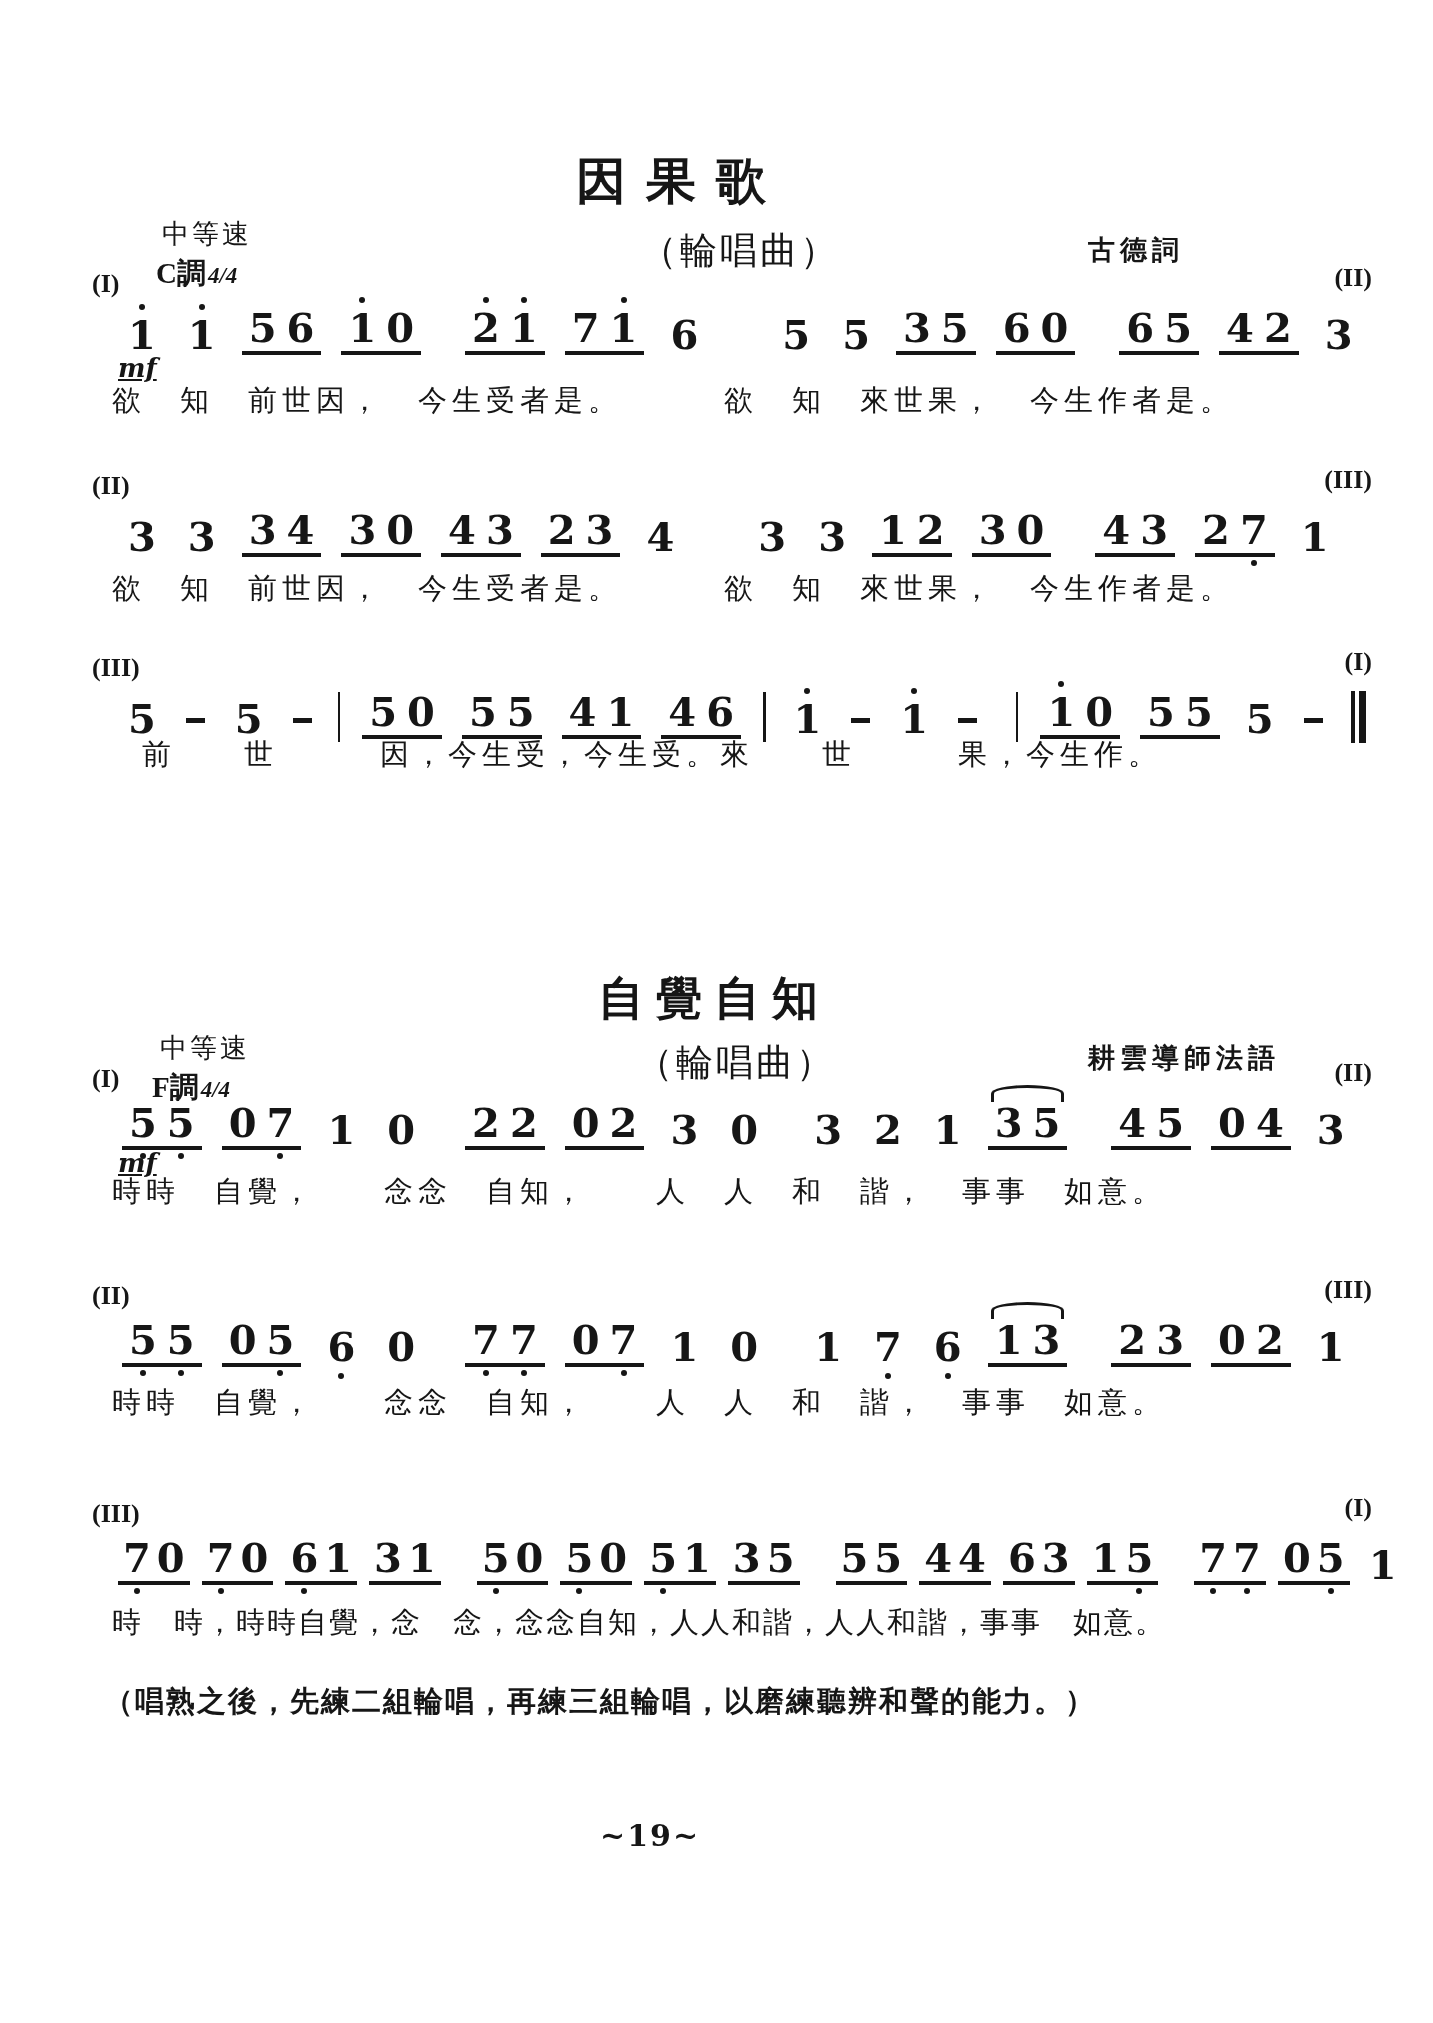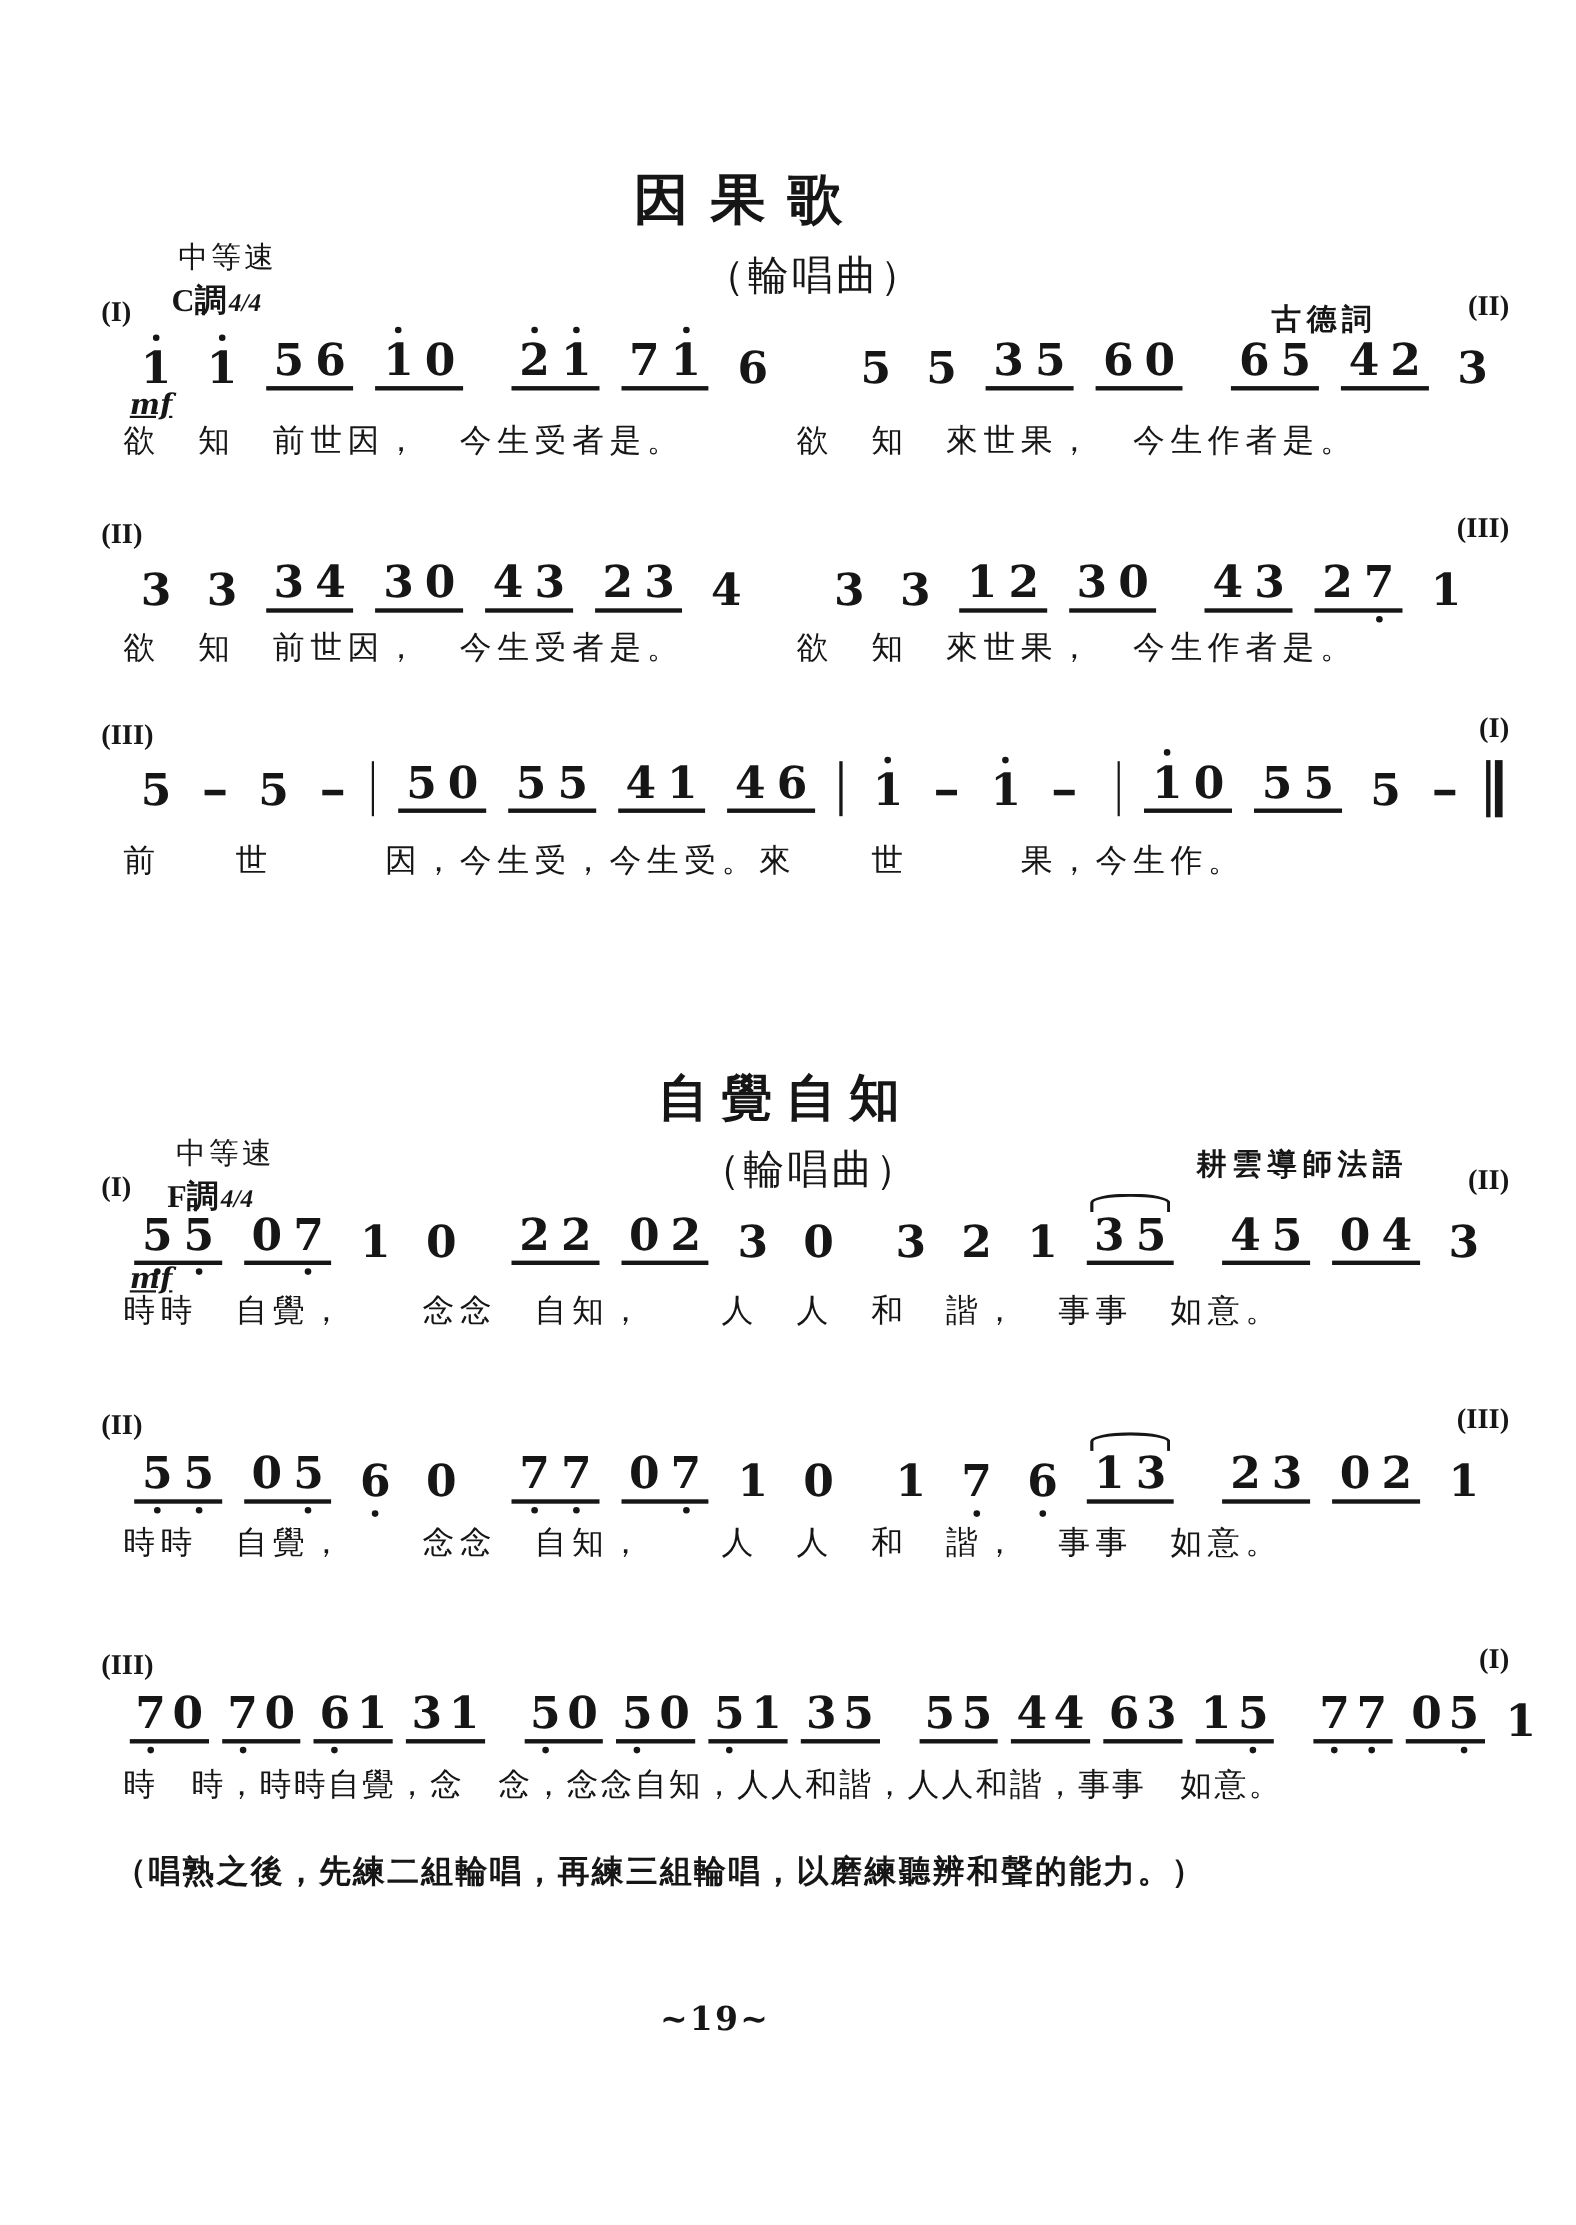--- a/index.html
+++ b/index.html
@@ -10,39 +10,39 @@
     overflow:hidden;
   }
   
   .song-title{position:absolute;font-weight:bold;font-size:50px;letter-spacing:20px;white-space:nowrap;}
   .t1{left:576px;top:148px;}
   .t2{left:598px;top:968px;font-size:46px;letter-spacing:12px;}
   .song-subtitle{position:absolute;font-size:37px;letter-spacing:3px;white-space:nowrap;}
   .st1{left:640px;top:226px;}
   .st2{left:636px;top:1038px;}
   .song-credit{position:absolute;font-weight:bold;font-size:27px;letter-spacing:5px;white-space:nowrap;}
-  .cr1{left:1156px;top:232px;margin-top:40px;}
+  .cr1{left:1088px;top:232px;}
   .cr2{left:1088px;top:1040px;}
   .tempo{position:absolute;font-weight:normal;font-size:27px;letter-spacing:3px;}
   .tp1{left:162px;top:216px;}
   .tp2{left:160px;top:1030px;}
   .keyrow{position:absolute;font-weight:bold;font-size:29px;white-space:nowrap;}
   .ky1{left:156px;top:254px;}
   .ky2{left:152px;top:1068px;}
   .keyrow .time{font-size:23px;font-style:italic;letter-spacing:0;margin-left:2px;}
   
   .mline{position:absolute;left:112px;width:1260px;}
   .L-s1l1{top:303px;} .L-s1l2{top:505px;} .L-s1l3{top:687px;}
   .L-s2l1{top:1098px;} .L-s2l2{top:1315px;} .L-s2l3{top:1533px;}
   .cells{display:flex;align-items:flex-end;height:52px;}
   .start-label{position:absolute;left:-20px;top:-34px;font-weight:bold;font-size:26px;}
   .end-label{position:absolute;right:0px;top:-40px;font-weight:bold;font-size:26px;}
   .dyn{position:absolute;left:6px;top:50px;font-size:26px;font-weight:bold;font-style:italic;font-family:"DejaVu Serif",serif;text-decoration:underline;}
   .lyrics{position:absolute;left:0px;font-size:29px;font-weight:normal;letter-spacing:5px;white-space:nowrap;}
-  .ly-s1l1{top:78px;} .ly-s1l2{top:64px;} .ly-s1l3{top:76px;}
+  .ly-s1l1{top:78px;} .ly-s1l2{top:64px;} .ly-s1l3{top:48px;margin-left:30px;}
   .ly-s2l1{top:74px;} .ly-s2l2{top:68px;} .ly-s2l3{top:70px;letter-spacing:2px;}
   
   .note{position:relative;display:inline-block;font-family:"DejaVu Serif",serif;
         font-weight:bold;font-size:40px;line-height:1;margin:0 16px;}
   .grp{position:relative;display:inline-flex;align-items:flex-end;margin:0 10px;
        padding:0 2px 3px;border-bottom:4px solid #161616;}
   .grp .note{margin:0 5px;}
   .da,.db{position:absolute;left:50%;transform:translateX(-50%);width:6px;height:6px;
           border-radius:50%;background:#161616;}
   .da{top:-11px;} .note>.db{bottom:-12px;} .grp .note>.db{bottom:-16px;}

